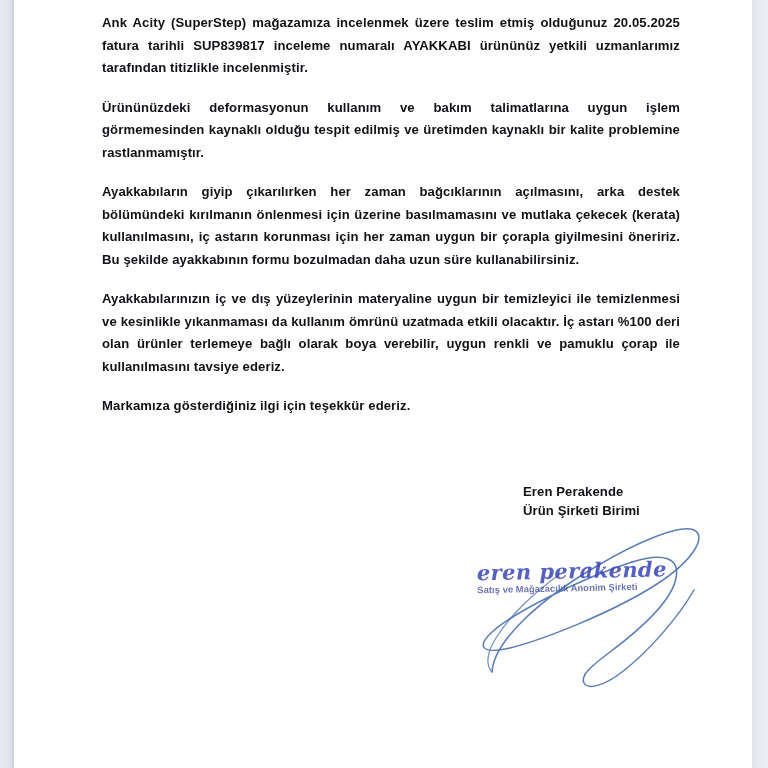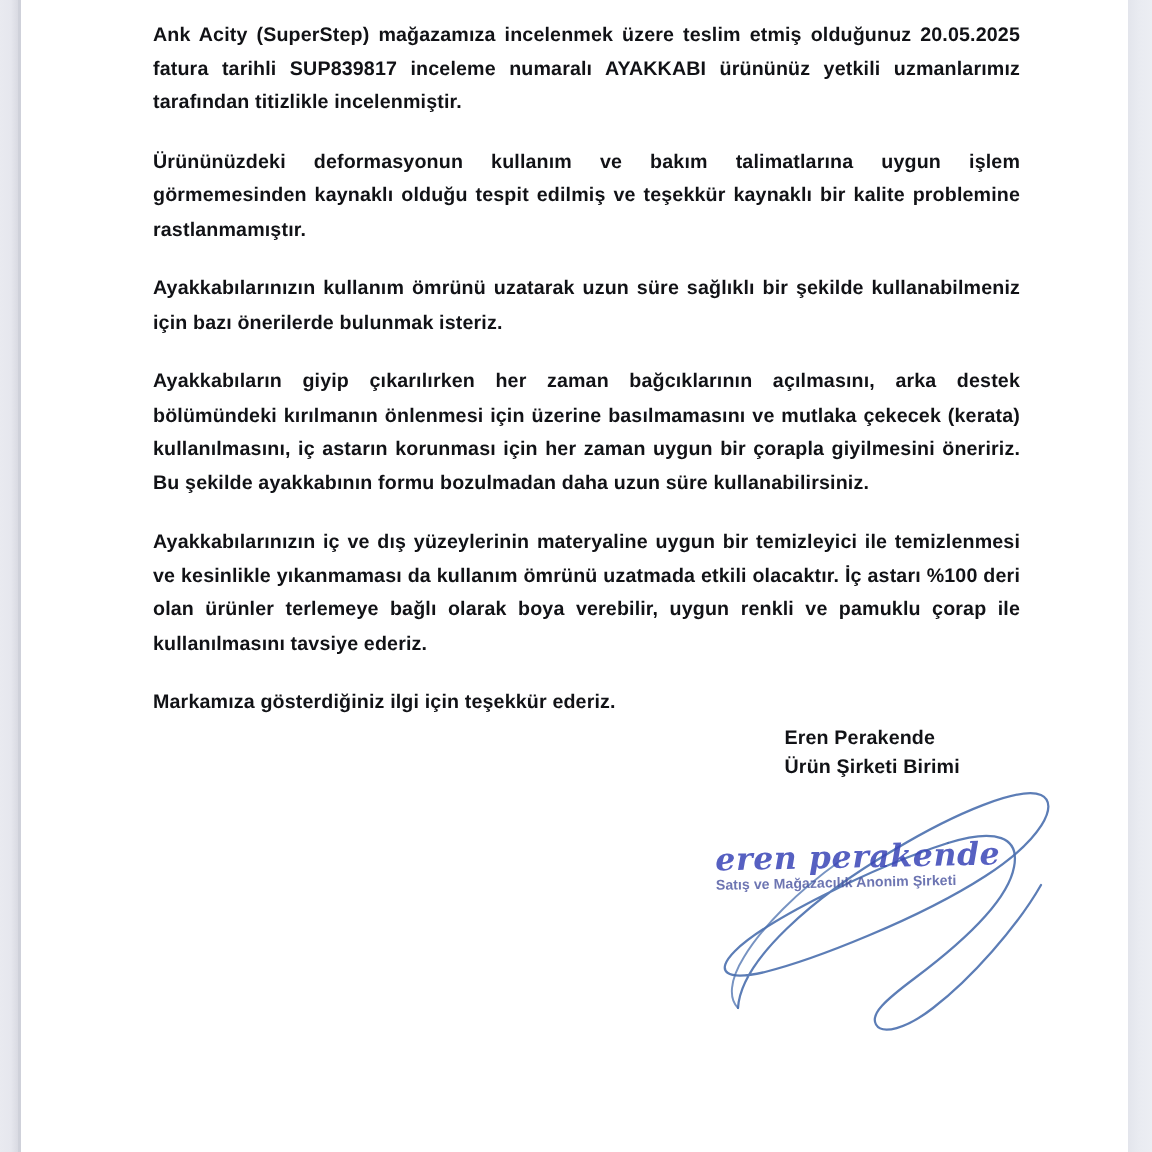--- a/index.html
+++ b/index.html
@@ -169,22 +169,21 @@
   <div class="gutter-left"></div>
   <div class="gutter-left-edge"></div>
   <div class="gutter-right"></div>
   <div class="gutter-right-edge"></div>
 
   <div class="page">
     <div class="page-inner">
 
       <div class="doc-body">
         <p class="para">Ank Acity (SuperStep) mağazamıza incelenmek üzere teslim etmiş olduğunuz 20.05.2025 fatura tarihli SUP839817 inceleme numaralı AYAKKABI ürününüz yetkili uzmanlarımız tarafından titizlikle incelenmiştir.</p>
-        <p class="para">Ürününüzdeki deformasyonun kullanım ve bakım talimatlarına uygun işlem görmemesinden kaynaklı olduğu tespit edilmiş ve teşekkür kaynaklı bir kalite problemine rastlanmamıştır.</p>
-        <p class="para">Ayakkabılarınızın kullanım ömrünü uzatarak uzun süre sağlıklı bir şekilde kullanabilmeniz için bazı önerilerde bulunmak isteriz.</p>
+        <p class="para">Ürününüzdeki deformasyonun kullanım ve bakım talimatlarına uygun işlem görmemesinden kaynaklı olduğu tespit edilmiş ve üretimden kaynaklı bir kalite problemine rastlanmamıştır.</p>
         <p class="para">Ayakkabıların giyip çıkarılırken her zaman bağcıklarının açılmasını, arka destek bölümündeki kırılmanın önlenmesi için üzerine basılmamasını ve mutlaka çekecek (kerata) kullanılmasını, iç astarın korunması için her zaman uygun bir çorapla giyilmesini öneririz. Bu şekilde ayakkabının formu bozulmadan daha uzun süre kullanabilirsiniz.</p>
         <p class="para">Ayakkabılarınızın iç ve dış yüzeylerinin materyaline uygun bir temizleyici ile temizlenmesi ve kesinlikle yıkanmaması da kullanım ömrünü uzatmada etkili olacaktır. İç astarı %100 deri olan ürünler terlemeye bağlı olarak boya verebilir, uygun renkli ve pamuklu çorap ile kullanılmasını tavsiye ederiz.</p>
         <p class="para last-of-body">Markamıza gösterdiğiniz ilgi için teşekkür ederiz.</p>
       </div>
 
       <div class="signoff">
         <div class="signoff-line">Eren Perakende</div>
         <div class="signoff-line">Ürün Şirketi Birimi</div>
       </div>
 

